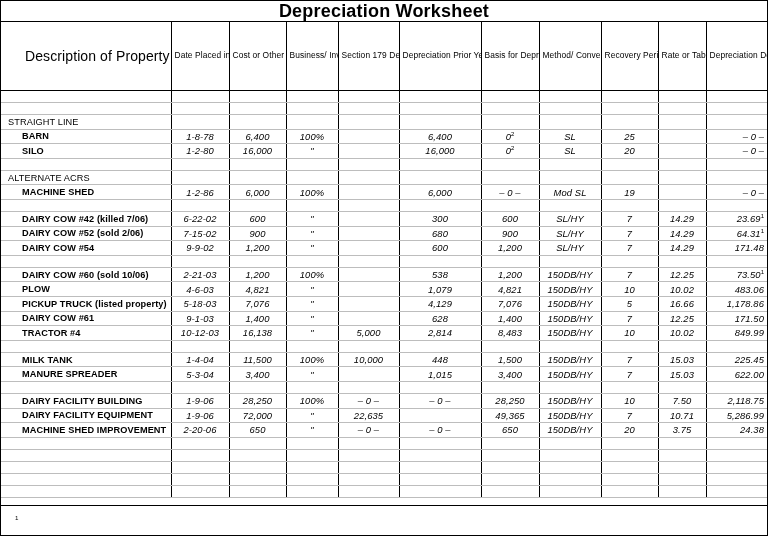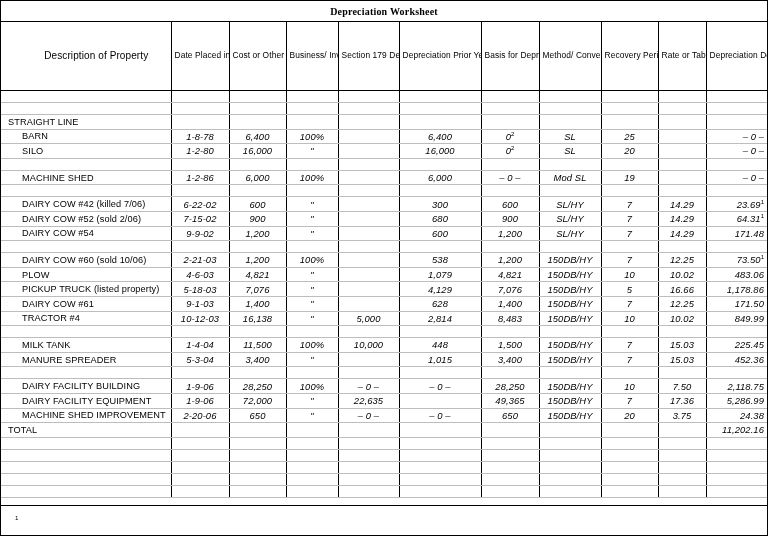--- a/index.html
+++ b/index.html
@@ -25,24 +25,24 @@
   }
   .title-bar {
     height: 20px;
     min-height: 20px;
     display: flex;
     align-items: center;
     justify-content: center;
     border-bottom: 1px solid #000;
   }
   .title-text {
-    font-size: 10px;
+    font-size: 18px;
     font-weight: bold;
     letter-spacing: 0.2px;
-    font-family: Liberation Serif, serif;
+    font-family: Liberation Sans, sans-serif;
   }
   table.grid {
     border-collapse: collapse;
     table-layout: fixed;
     width: 766px;
     font-family: "Liberation Sans", sans-serif;
   }
   table.grid td, table.grid th {
     border-right: 1px solid #000;
     border-bottom: 1px solid #bdbdbd;
@@ -61,36 +61,36 @@
     height: 68px;
     font-size: 7.6px;
     line-height: 1.18;
     text-align: center;
     font-weight: bold;
     white-space: normal;
     vertical-align: middle;
     letter-spacing: 0.1px;
   }
   thead th.desc-head {
-    font-size: 10px;
+    font-size: 14px;
     padding-left: 24px;
   }
   tbody tr { height: 14.6px; }
   tbody tr.blank-row { height: 12px; }
 
   
   .hw {
     font-style: italic;
     font-size: 9.4px;
     letter-spacing: 0.1px;
   }
   td.c-desc { text-align: left; }
   td.c-desc .hw { font-style: normal; font-size: 9.2px; }
   .lvl-0 { padding-left: 4px; }
-  .lvl-1 { padding-left: 18px; }
+  .lvl-1 { padding-left: 18px; font-weight: bold; }
   td.c-num { text-align: center; }
   td.c-right { text-align: right; padding-right: 10px; }
   sup.fn { font-size: 6px; vertical-align: super; font-style: normal; }
 
   .footnotes {
     margin-top: auto;
     padding: 0 0 6px 14px;
     border-top: 1px solid #000;
     padding-top: 7px;
   }
@@ -214,20 +214,33 @@
           <td></td>
           <td></td>
           <td></td>
           <td></td>
           <td></td>
           <td></td>
           <td></td>
           <td></td>
         </tr>
         <tr>
+          <td class="c-desc"><span class="hw lvl-0">ALTERNATE ACRS</span></td>
+          <td class="c-num"></td>
+          <td class="c-num"></td>
+          <td class="c-num"></td>
+          <td class="c-num"></td>
+          <td class="c-num"></td>
+          <td class="c-num"></td>
+          <td class="c-num"></td>
+          <td class="c-num"></td>
+          <td class="c-num"></td>
+          <td class="c-right"></td>
+        </tr>
+        <tr>
           <td class="c-desc"><span class="hw lvl-1">MACHINE SHED</span></td>
           <td class="c-num"><span class="hw">1-2-86</span></td>
           <td class="c-num"><span class="hw">6,000</span></td>
           <td class="c-num"><span class="hw">100%</span></td>
           <td class="c-num"></td>
           <td class="c-num"><span class="hw">6,000</span></td>
           <td class="c-num"><span class="hw">– 0 –</span></td>
           <td class="c-num"><span class="hw">Mod SL</span></td>
           <td class="c-num"><span class="hw">19</span></td>
           <td class="c-num"></td>
@@ -393,21 +406,21 @@
           <td class="c-desc"><span class="hw lvl-1">MANURE SPREADER</span></td>
           <td class="c-num"><span class="hw">5-3-04</span></td>
           <td class="c-num"><span class="hw">3,400</span></td>
           <td class="c-num"><span class="hw">"</span></td>
           <td class="c-num"></td>
           <td class="c-num"><span class="hw">1,015</span></td>
           <td class="c-num"><span class="hw">3,400</span></td>
           <td class="c-num"><span class="hw">150DB/HY</span></td>
           <td class="c-num"><span class="hw">7</span></td>
           <td class="c-num"><span class="hw">15.03</span></td>
-          <td class="c-right"><span class="hw">452.36</span></td>
+          <td class="c-right"><span class="hw">622.00</span></td>
         </tr>
         <tr class="blank-row">
           <td></td>
           <td></td>
           <td></td>
           <td></td>
           <td></td>
           <td></td>
           <td></td>
           <td></td>
@@ -431,48 +444,35 @@
         <tr>
           <td class="c-desc"><span class="hw lvl-1">DAIRY FACILITY EQUIPMENT</span></td>
           <td class="c-num"><span class="hw">1-9-06</span></td>
           <td class="c-num"><span class="hw">72,000</span></td>
           <td class="c-num"><span class="hw">"</span></td>
           <td class="c-num"><span class="hw">22,635</span></td>
           <td class="c-num"></td>
           <td class="c-num"><span class="hw">49,365</span></td>
           <td class="c-num"><span class="hw">150DB/HY</span></td>
           <td class="c-num"><span class="hw">7</span></td>
-          <td class="c-num"><span class="hw">17.36</span></td>
+          <td class="c-num"><span class="hw">10.71</span></td>
           <td class="c-right"><span class="hw">5,286.99</span></td>
         </tr>
         <tr>
           <td class="c-desc"><span class="hw lvl-1">MACHINE SHED IMPROVEMENT</span></td>
           <td class="c-num"><span class="hw">2-20-06</span></td>
           <td class="c-num"><span class="hw">650</span></td>
           <td class="c-num"><span class="hw">"</span></td>
           <td class="c-num"><span class="hw">– 0 –</span></td>
           <td class="c-num"><span class="hw">– 0 –</span></td>
           <td class="c-num"><span class="hw">650</span></td>
           <td class="c-num"><span class="hw">150DB/HY</span></td>
           <td class="c-num"><span class="hw">20</span></td>
           <td class="c-num"><span class="hw">3.75</span></td>
           <td class="c-right"><span class="hw">24.38</span></td>
-        </tr>
-        <tr>
-          <td class="c-desc"><span class="hw lvl-0">TOTAL</span></td>
-          <td class="c-num"></td>
-          <td class="c-num"></td>
-          <td class="c-num"></td>
-          <td class="c-num"></td>
-          <td class="c-num"></td>
-          <td class="c-num"></td>
-          <td class="c-num"></td>
-          <td class="c-num"></td>
-          <td class="c-num"></td>
-          <td class="c-right"><span class="hw">11,202.16</span></td>
         </tr>
         <tr class="blank-row">
           <td></td>
           <td></td>
           <td></td>
           <td></td>
           <td></td>
           <td></td>
           <td></td>
           <td></td>

